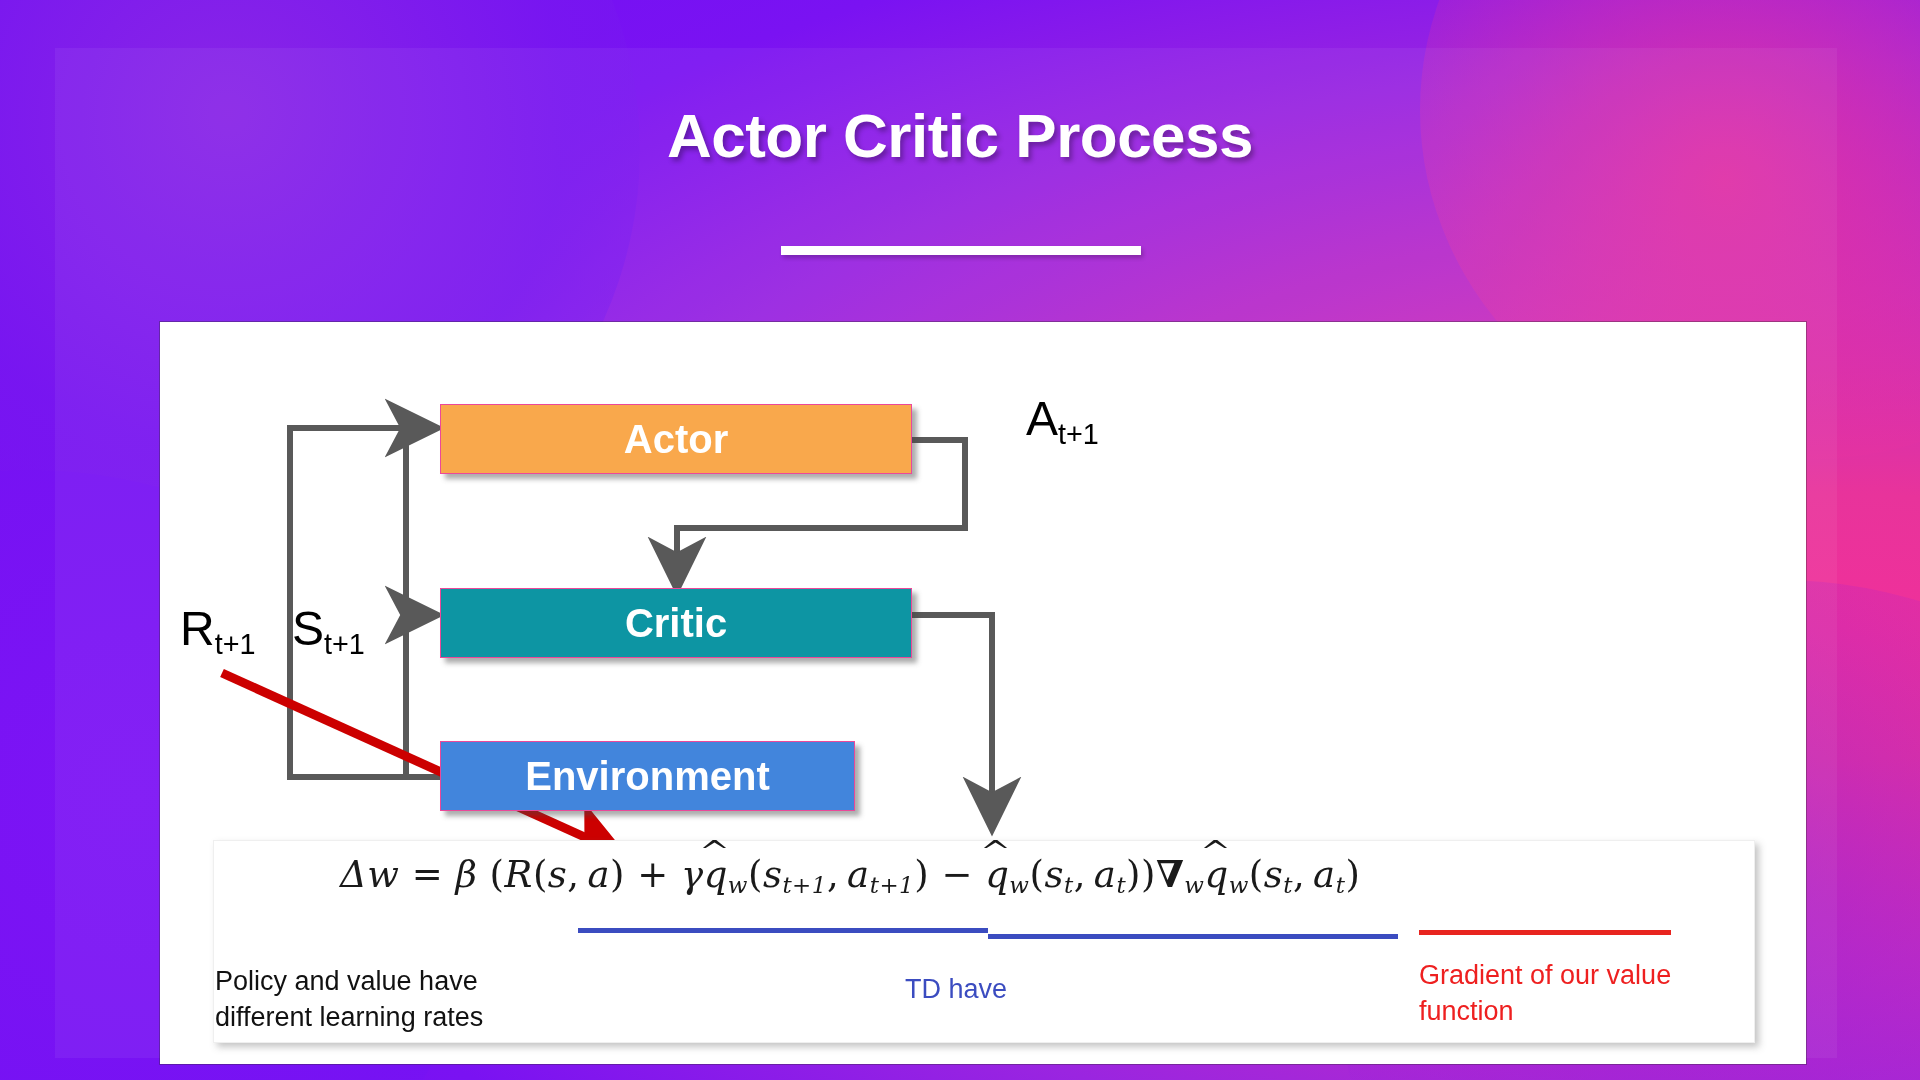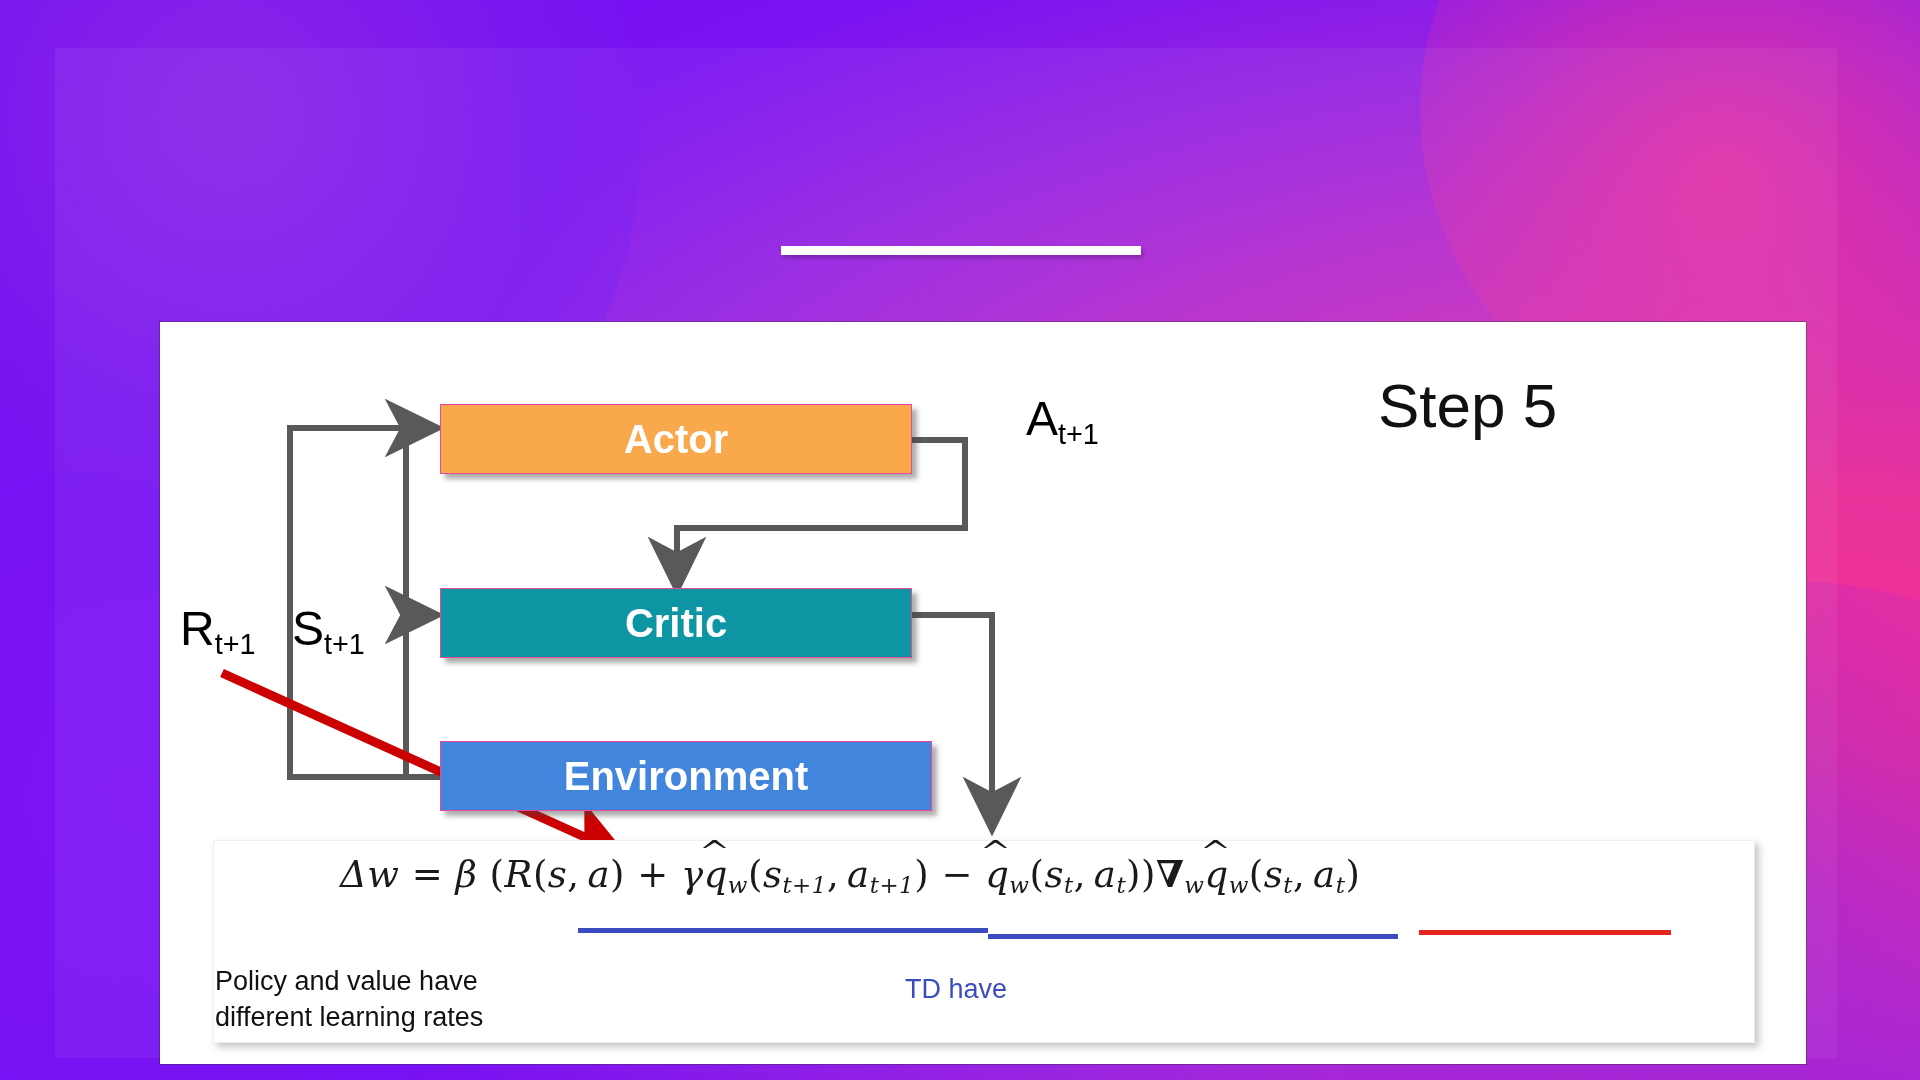--- a/index.html
+++ b/index.html
@@ -90,21 +90,21 @@
     align-items: center;
     justify-content: center;
     color: #ffffff;
     font-weight: bold;
     font-size: 40px;
     border: 1px solid #ec4899;
     box-shadow: 5px 5px 5px rgba(70,70,70,0.45);
   }
   .node-actor       { left: 440px; top: 404px; width: 472px; height: 70px; background: #F9A84C; }
   .node-critic      { left: 440px; top: 588px; width: 472px; height: 70px; background: #0D95A3; }
-  .node-environment { left: 440px; top: 741px; width: 492px; height: 70px; background: #4285DC; }
+  .node-environment { left: 440px; top: 741px; width: 415px; height: 70px; background: #4285DC; }
 
   
   .layer {
     position: absolute; left: 0; top: 0;
     width: 1920px; height: 1080px;
     pointer-events: none;
   }
   
   .mlabel {
     position: absolute;
@@ -189,20 +189,21 @@
 
 <div id="stage">
 
   <div class="bg-base"></div>
   <div class="bg-blob-a"></div>
   <div class="bg-blob-b"></div>
   <div class="bg-blob-c"></div>
   <div class="bg-blob-d"></div>
   <div class="bg-overlay"></div>
 
+  <div class="title">Actor Critic Process</div>
   <div class="title-rule"></div>
 
   <div class="card"></div>
 
   <svg class="layer" viewBox="0 0 1920 1080">
     <defs>
       <marker id="ah" markerWidth="11" markerHeight="11" refX="6.4" refY="5.5" orient="auto">
         <path d="M0,0.6 L10,5.5 L0,10.4 L2.6,5.5 Z" fill="#595959"></path>
       </marker>
       <marker id="ahr" markerWidth="7" markerHeight="7" refX="3.5" refY="3.5" orient="auto">
@@ -232,32 +233,32 @@
     <span>Critic</span>
   </div>
   <div class="node node-environment">
     <span>Environment</span>
   </div>
 
   <div class="mlabel lbl-R"><span>R</span><sub>t+1</sub></div>
   <div class="mlabel lbl-S"><span>S</span><sub>t+1</sub></div>
   <div class="mlabel lbl-A"><span>A</span><sub>t+1</sub></div>
 
-  <div class="step-label">Step 5</div>
 
   <div class="formula-panel"></div>
 
   <div class="formula">
     <span class="it">Δw</span> = <span class="it">β</span>
     <span>(</span><span class="it">R</span>(<span class="it">s</span>, <span class="it">a</span>)
     + <span class="it">γ</span><span class="hatwrap">q</span><sub>w</sub>(<span class="it">s</span><sub>t<span class="up">+</span>1</sub>, <span class="it">a</span><sub>t<span class="up">+</span>1</sub>)
     − <span class="hatwrap">q</span><sub>w</sub>(<span class="it">s</span><sub>t</sub>, <span class="it">a</span><sub>t</sub>))<span class="nabla">∇</span><sub>w</sub><span class="hatwrap">q</span><sub>w</sub>(<span class="it">s</span><sub>t</sub>, <span class="it">a</span><sub>t</sub>)
   </div>
 
   <div class="uline uline-td"></div>
   <div class="uline uline-td2"></div>
   <div class="uline uline-grad"></div>
 
   <div class="caption cap-policy">Policy and value have
 different learning rates</div>
   <div class="caption cap-td">TD have</div>
+  <div class="caption cap-gradient">Gradient of our value function</div>
 
 </div>
 
 </body></html>

